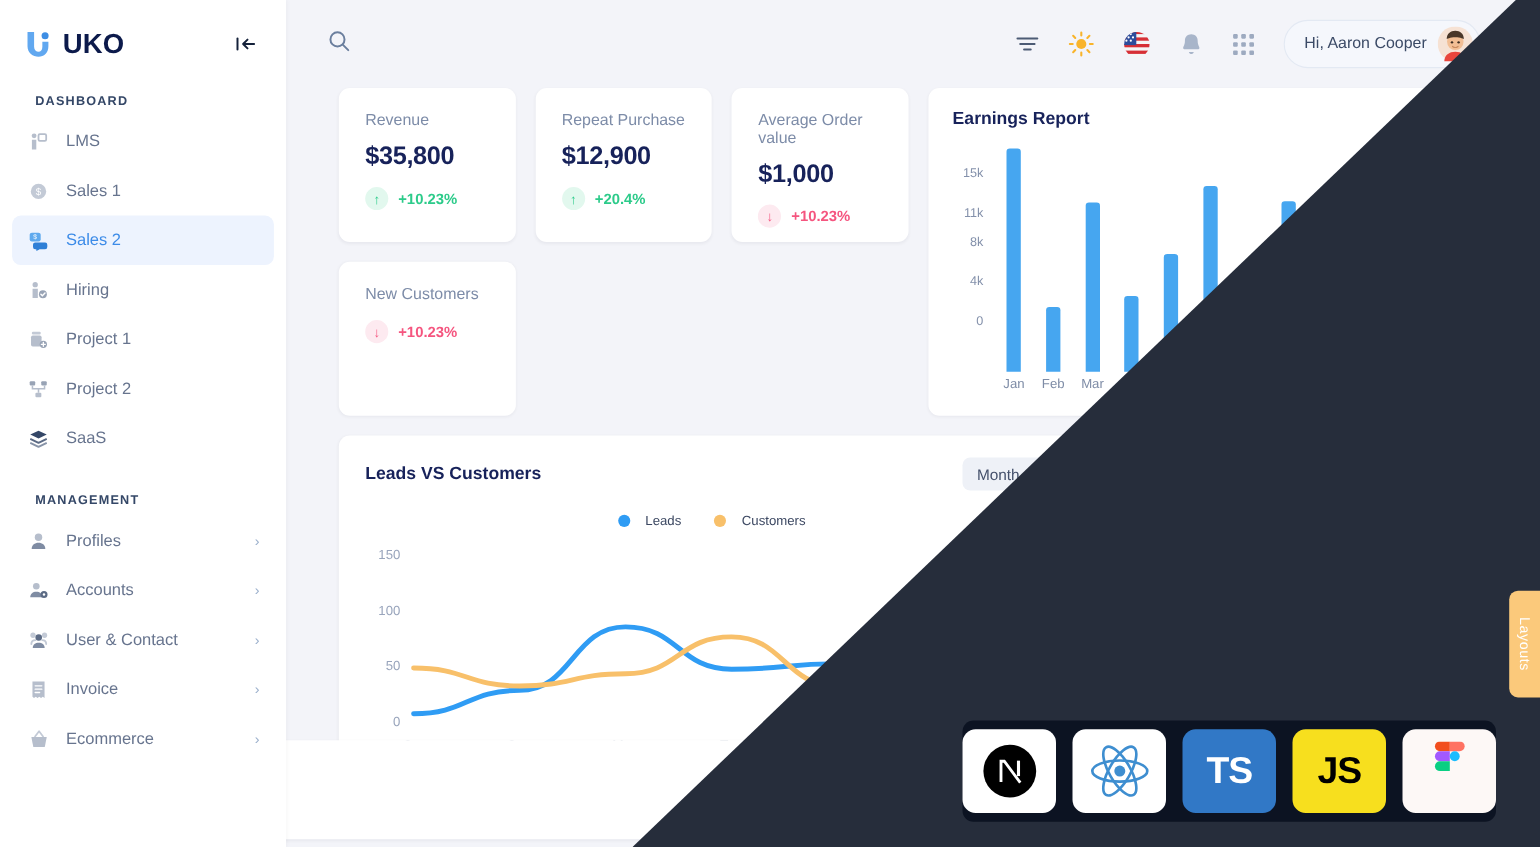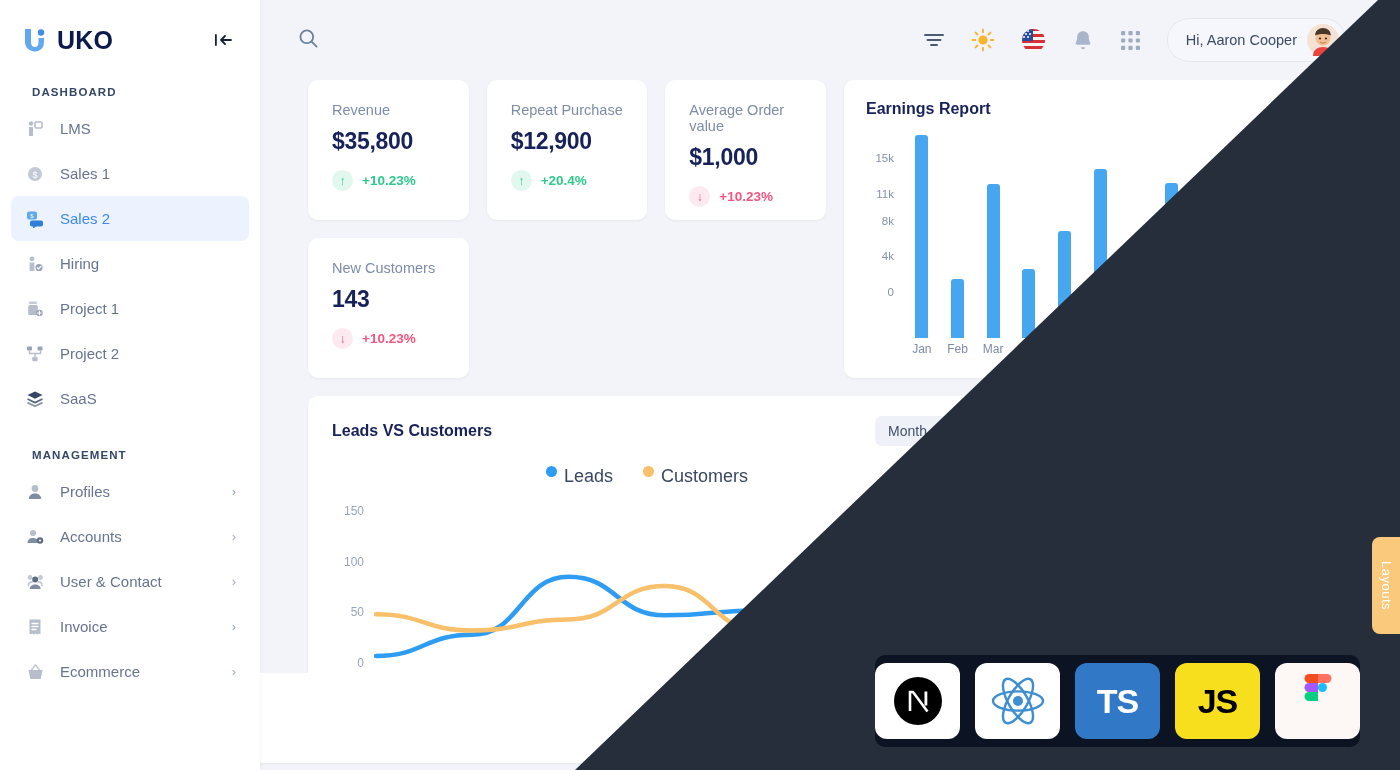--- a/index.html
+++ b/index.html
@@ -161,21 +161,21 @@
   .leads-card {
     width: 678px; height: 355px; padding: 20px 24px 0 24px;
     display: flex; flex-direction: column;
   }
   .month-select {
     margin-left: auto; display: flex; align-items: center; gap: 10px;
     background: #EEF1F7; border-radius: 7px; padding: 7px 13px;
     font-size: 14px; color: #44506B; cursor: pointer;
   }
   .legend { display: flex; justify-content: center; gap: 30px; margin-top: 20px; }
-  .legend-item { display: flex; align-items: flex-start; gap: 7px; font-size: 18px; color: #3B4761; }
+  .legend-item { display: flex; align-items: center; gap: 14px; font-size: 12px; color: #3B4761; }
   .legend-dot { width: 11px; height: 11px; border-radius: 50%; }
   .line-wrap { flex: 1; position: relative; margin-top: 10px; }
 
   .project-card {
     flex: 1; background: #262D3B; border-radius: 10px;
     padding: 22px 20px 0 20px;
     display: flex; flex-direction: column; align-items: center;
   }
   .project-title { font-size: 15.5px; font-weight: 700; color: #FFFFFF; }
   .donut-wrap { position: relative; margin-top: 22px; }
@@ -518,21 +518,20 @@
           <div class="stat-label">Average Order value</div>
           <div class="stat-value">$1,000</div>
           <div class="stat-delta">
             <span class="delta-circle delta-down">↓</span>
             <span class="delta-text down">+10.23%</span>
           </div>
         </div>
 
         <div class="card stat-card">
           <div class="stat-label">New Customers</div>
-          <div class="stat-value">143</div>
           <div class="stat-delta">
             <span class="delta-circle delta-down">↓</span>
             <span class="delta-text down">+10.23%</span>
           </div>
         </div>
       </div>
 
       <div class="card earnings-card">
         <div class="card-head">
           <span class="card-title">Earnings Report</span>

